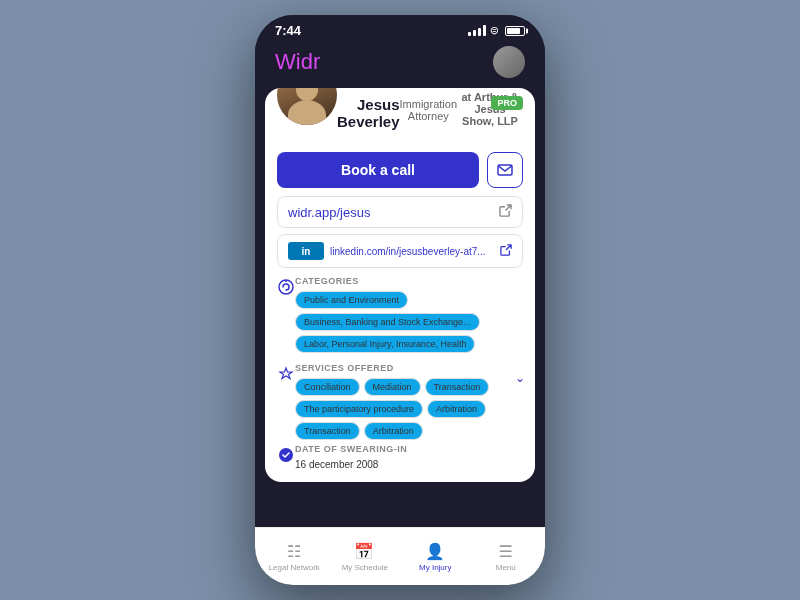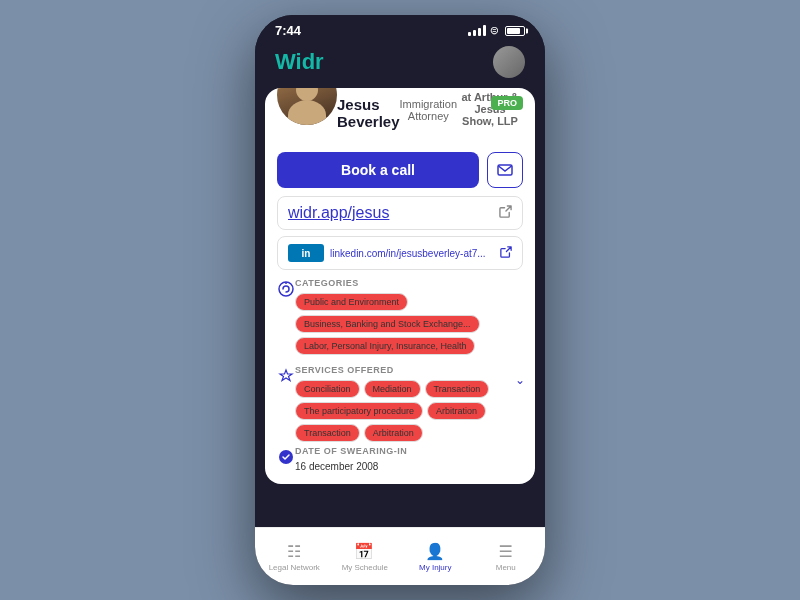--- a/index.html
+++ b/index.html
@@ -97,23 +97,23 @@
 
     .app-header {
       background: #1c1c2e;
       padding: 4px 20px 10px;
       display: flex;
       align-items: center;
       justify-content: space-between;
     }
 
     .app-title {
-      color: #14b8a6;
+      color: #d946ef;
       font-size: 22px;
-      font-weight: 700;
+      font-weight: 400;
     }
 
     .header-avatar-circle {
       width: 32px;
       height: 32px;
       border-radius: 50%;
       background: linear-gradient(135deg, #999, #666);
     }
 
     .profile-card {
@@ -180,21 +180,21 @@
       font-weight: 700;
       padding: 2px 6px;
       border-radius: 4px;
     }
 
     .profile-name {
       font-size: 15px;
       font-weight: 700;
       color: #1a1a2e;
       margin-top: 8px;
-      text-align: left;
+      text-align: right;
     }
 
     .profile-title {
       font-size: 11px;
       color: #666;
       text-align: center;
       margin-top: 2px;
     }
 
     .profile-company {
@@ -244,23 +244,22 @@
       display: flex;
       align-items: center;
       margin: 8px 12px 0;
       border: 1.5px solid #e0e0e0;
       border-radius: 8px;
       padding: 7px 10px;
     }
 
     .link-text {
       flex: 1;
-      font-size: 16px;
+      font-size: 13px;
       color: #3333cc;
-      text-decoration: underline;
     }
 
     .share-icon {
       color: #666;
       font-size: 13px;
     }
 
     .linkedin-row {
       display: flex;
       align-items: center;
@@ -331,21 +330,21 @@
       margin-bottom: 5px;
     }
 
     .tags-container {
       display: flex;
       flex-wrap: wrap;
       gap: 4px;
     }
 
     .tag {
-      background: #ef4444;
+      background: #0ea5e9;
       border: 1px solid #ddd;
       border-radius: 12px;
       padding: 3px 8px;
       font-size: 9px;
       color: #333;
     }
 
     .scroll-area {
       height: 450px;
       overflow-y: auto;

